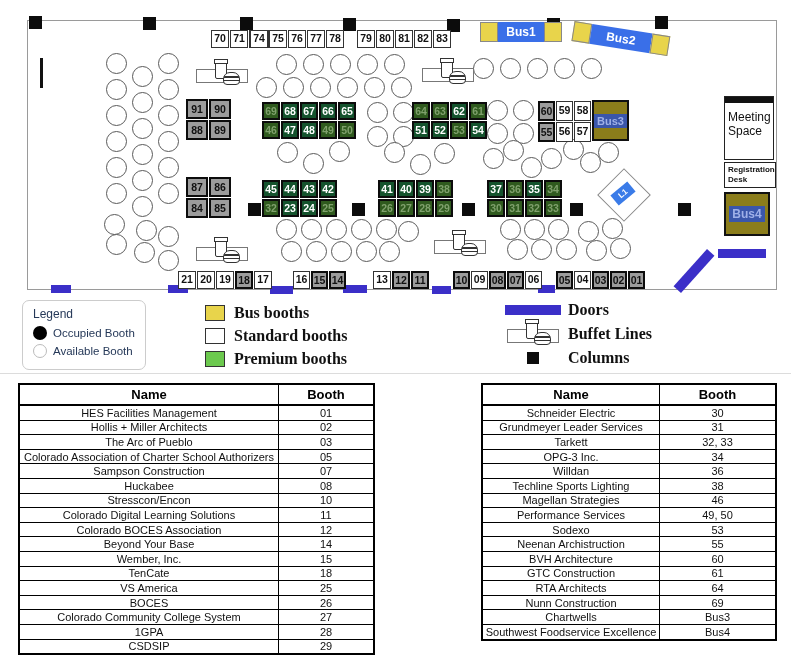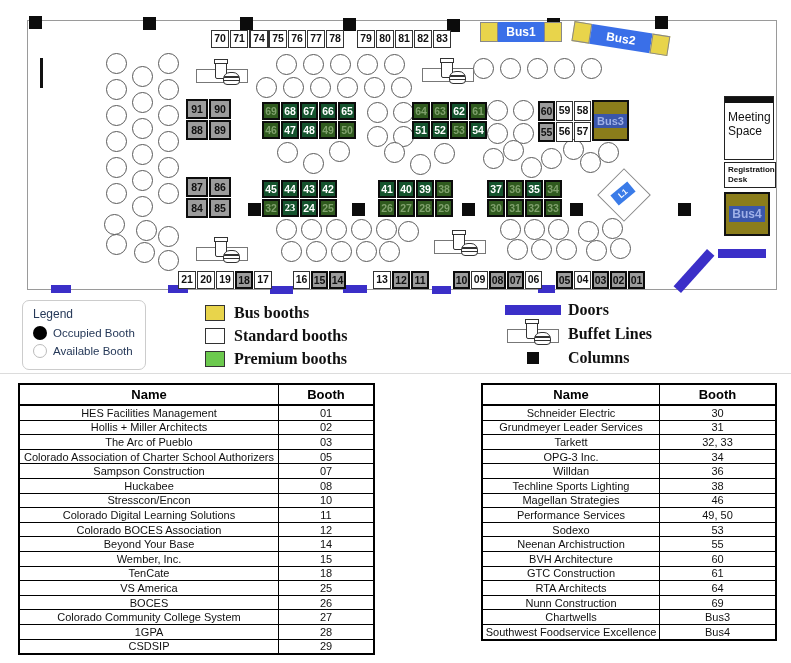--- a/index.html
+++ b/index.html
@@ -228,21 +228,21 @@
       <div class="bgroup" style="left: 538px; top: 101px;">
         <div class="brow"><div class="cell std-o" style="width: 17px; height: 20px; line-height: 16px;">60</div><div class="cell std-a" style="width: 17px; height: 20px; line-height: 16px;">59</div><div class="cell std-a" style="width: 17px; height: 20px; line-height: 16px;">58</div></div>
         <div class="brow"><div class="cell std-o" style="width: 17px; height: 20px; line-height: 16px;">55</div><div class="cell std-a" style="width: 17px; height: 20px; line-height: 16px;">56</div><div class="cell std-a" style="width: 17px; height: 20px; line-height: 16px;">57</div></div>
       </div>
       <div class="bgroup" style="left: 186px; top: 177px;">
         <div class="brow"><div class="cell std-o" style="width: 22px; height: 20px; line-height: 16px;">87</div><div class="cell std-o" style="width: 22px; height: 20px; line-height: 16px;">86</div></div>
         <div class="brow"><div class="cell std-o" style="width: 22px; height: 20px; line-height: 16px;">84</div><div class="cell std-o" style="width: 22px; height: 20px; line-height: 16px;">85</div></div>
       </div>
       <div class="bgroup" style="left: 262px; top: 180px;">
         <div class="brow"><div class="cell prm-a" style="width: 18px; height: 18px; line-height: 14px;">45</div><div class="cell prm-a" style="width: 18px; height: 18px; line-height: 14px;">44</div><div class="cell prm-a" style="width: 18px; height: 18px; line-height: 14px;">43</div><div class="cell prm-a" style="width: 18px; height: 18px; line-height: 14px;">42</div></div>
-        <div class="brow"><div class="cell prm-o" style="width: 18px; height: 18px; line-height: 14px;">32</div><div class="cell prm-a" style="width: 18px; height: 18px; line-height: 14px; font-family: Liberation Serif, serif;">23</div><div class="cell prm-a" style="width: 18px; height: 18px; line-height: 14px;">24</div><div class="cell prm-o" style="width: 18px; height: 18px; line-height: 14px;">25</div></div>
+        <div class="brow"><div class="cell prm-o" style="width: 18px; height: 18px; line-height: 14px;">32</div><div class="cell prm-a" style="width: 18px; height: 18px; line-height: 14px;">23</div><div class="cell prm-a" style="width: 18px; height: 18px; line-height: 14px;">24</div><div class="cell prm-o" style="width: 18px; height: 18px; line-height: 14px;">25</div></div>
       </div>
       <div class="bgroup" style="left: 378px; top: 180px;">
         <div class="brow"><div class="cell prm-a" style="width: 18px; height: 18px; line-height: 14px;">41</div><div class="cell prm-a" style="width: 18px; height: 18px; line-height: 14px;">40</div><div class="cell prm-a" style="width: 18px; height: 18px; line-height: 14px;">39</div><div class="cell prm-o" style="width: 18px; height: 18px; line-height: 14px;">38</div></div>
         <div class="brow"><div class="cell prm-o" style="width: 18px; height: 18px; line-height: 14px;">26</div><div class="cell prm-o" style="width: 18px; height: 18px; line-height: 14px;">27</div><div class="cell prm-o" style="width: 18px; height: 18px; line-height: 14px;">28</div><div class="cell prm-o" style="width: 18px; height: 18px; line-height: 14px;">29</div></div>
       </div>
       <div class="bgroup" style="left: 487px; top: 180px;">
         <div class="brow"><div class="cell prm-a" style="width: 18px; height: 18px; line-height: 14px;">37</div><div class="cell prm-o" style="width: 18px; height: 18px; line-height: 14px;">36</div><div class="cell prm-a" style="width: 18px; height: 18px; line-height: 14px;">35</div><div class="cell prm-o" style="width: 18px; height: 18px; line-height: 14px;">34</div></div>
         <div class="brow"><div class="cell prm-o" style="width: 18px; height: 18px; line-height: 14px;">30</div><div class="cell prm-o" style="width: 18px; height: 18px; line-height: 14px;">31</div><div class="cell prm-o" style="width: 18px; height: 18px; line-height: 14px;">32</div><div class="cell prm-o" style="width: 18px; height: 18px; line-height: 14px;">33</div></div>
       </div>
       <div class="bgroup" style="left: 178px; top: 271px;">

